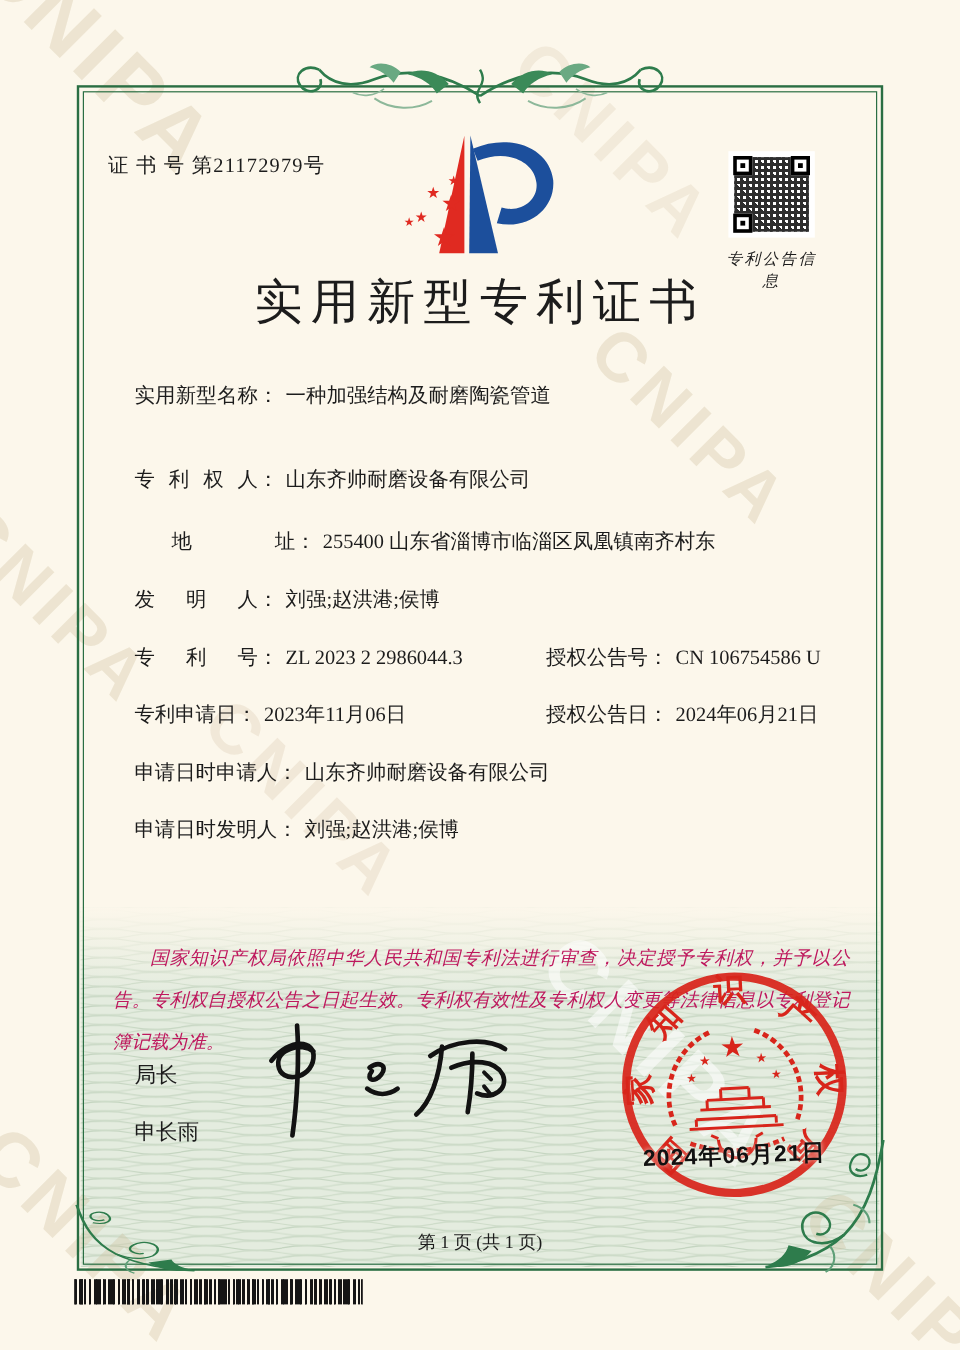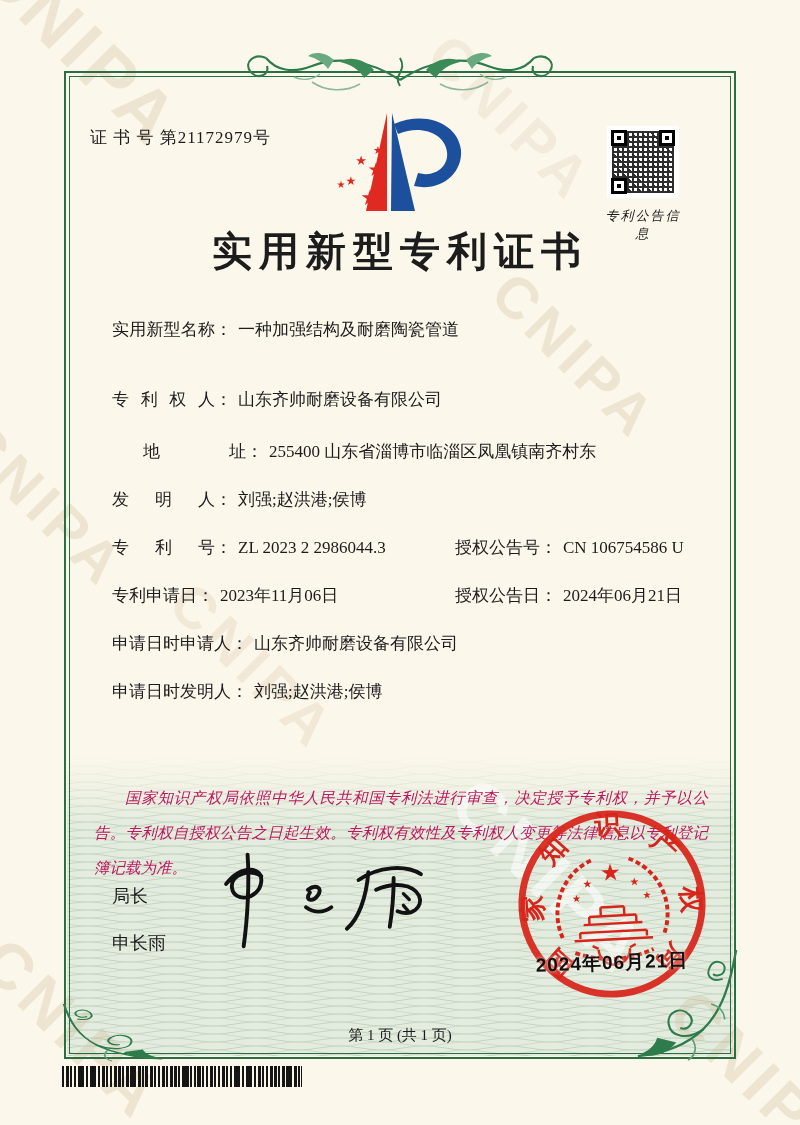--- a/index.html
+++ b/index.html
@@ -36,21 +36,21 @@
       repeating-linear-gradient(90deg,#000 0 2px,transparent 2px 5px),
       repeating-linear-gradient(0deg,#000 0 2px,transparent 2px 5px),
       repeating-linear-gradient(45deg,#000 0 1px,transparent 1px 7px);
     opacity:.82; }
   .qr-finder { position:absolute; width:16px; height:16px; border:3px solid #000; background:#fff; box-sizing:border-box; }
   .qr-finder::after { content:""; position:absolute; left:3px; top:3px; width:4px; height:4px; background:#000; }
   .qr-f-tl { left:4px; top:4px; } .qr-f-tr { right:4px; top:4px; } .qr-f-bl { left:4px; bottom:4px; }
   .qr-caption { margin-top:9px; font-size:13px; letter-spacing:2px; font-style:italic; }
 
   .title { position:absolute; left:0; right:0; top:224px; text-align:center;
-           font-size:40px; font-weight:bold; letter-spacing:7px; z-index:3; }
+           font-size:40px; font-weight:normal; letter-spacing:7px; z-index:3; }
 
   
   .row { position:absolute; left:112px; right:70px; height:26px; font-size:17px; z-index:3; white-space:nowrap; }
   .lbl { display:inline-block; width:103px; text-align:justify; text-align-last:justify; vertical-align:bottom; }
   .lbl.auto { width:auto; text-align:left; text-align-last:left; }
   .colon { display:inline-block; margin-right:6px; }
   .rcol { position:absolute; left:343px; top:0; white-space:nowrap; }
 
   
   .statement { position:absolute; left:94px; right:92px; top:757px; z-index:3;

